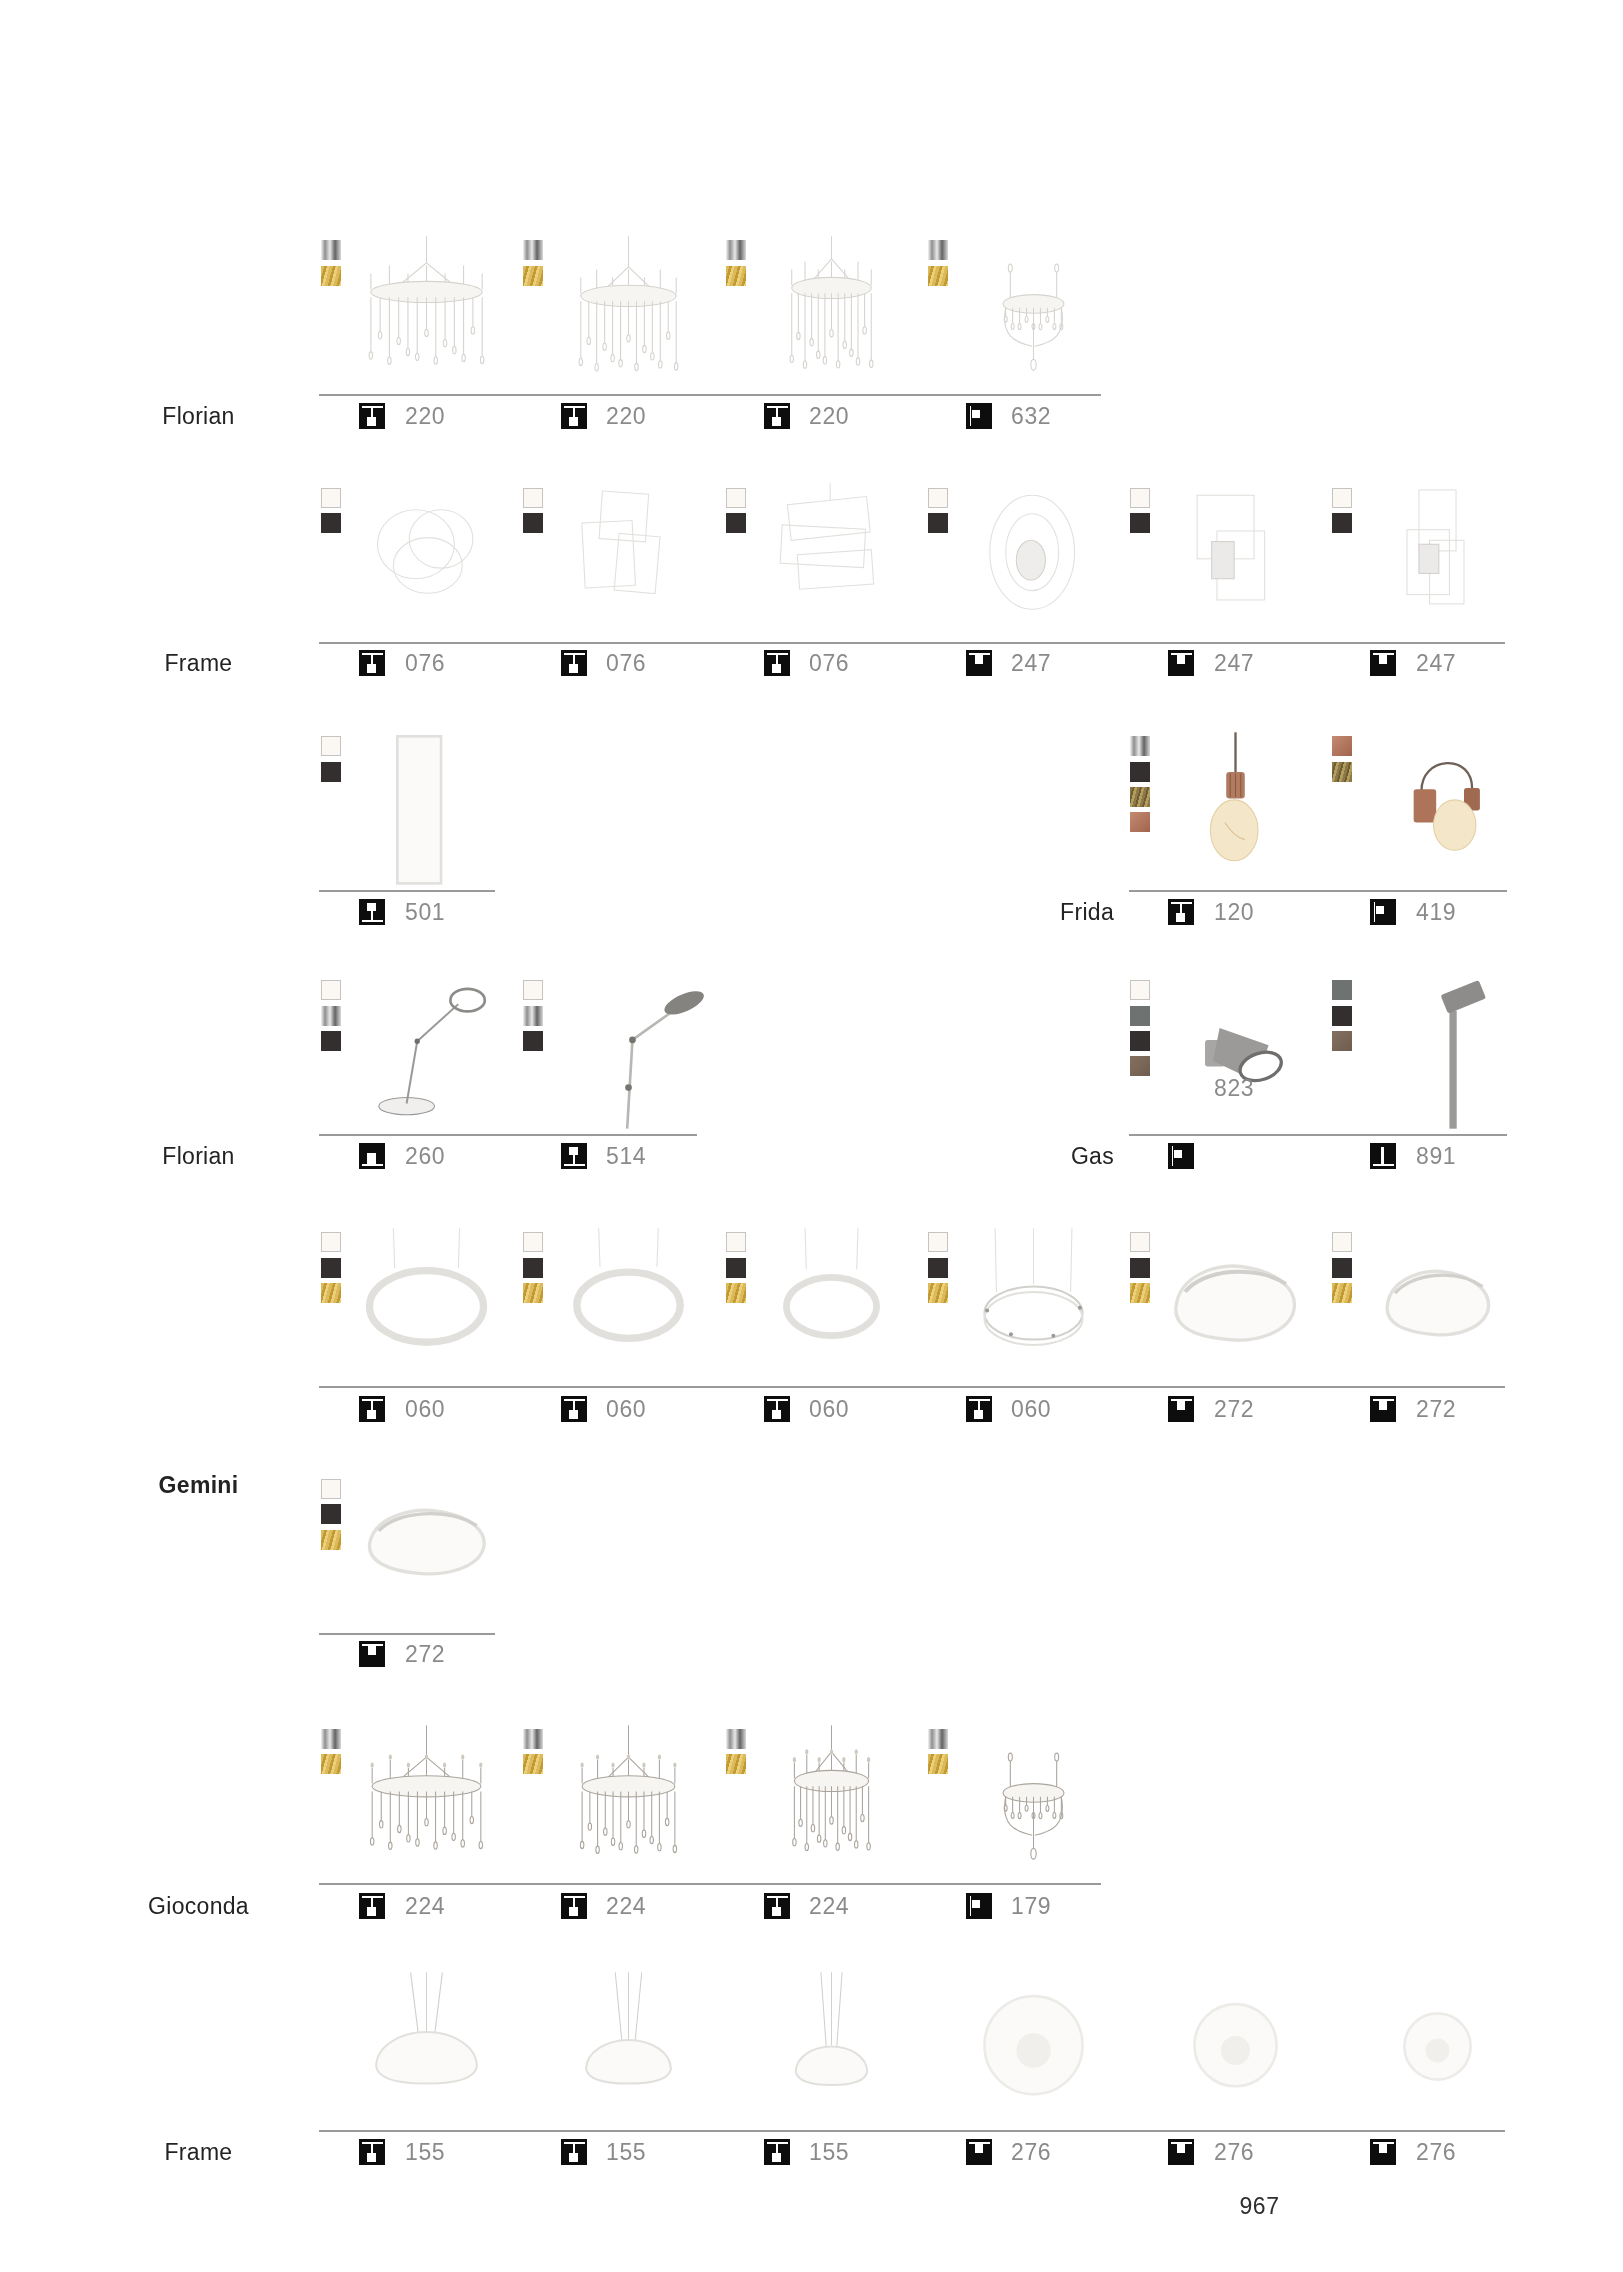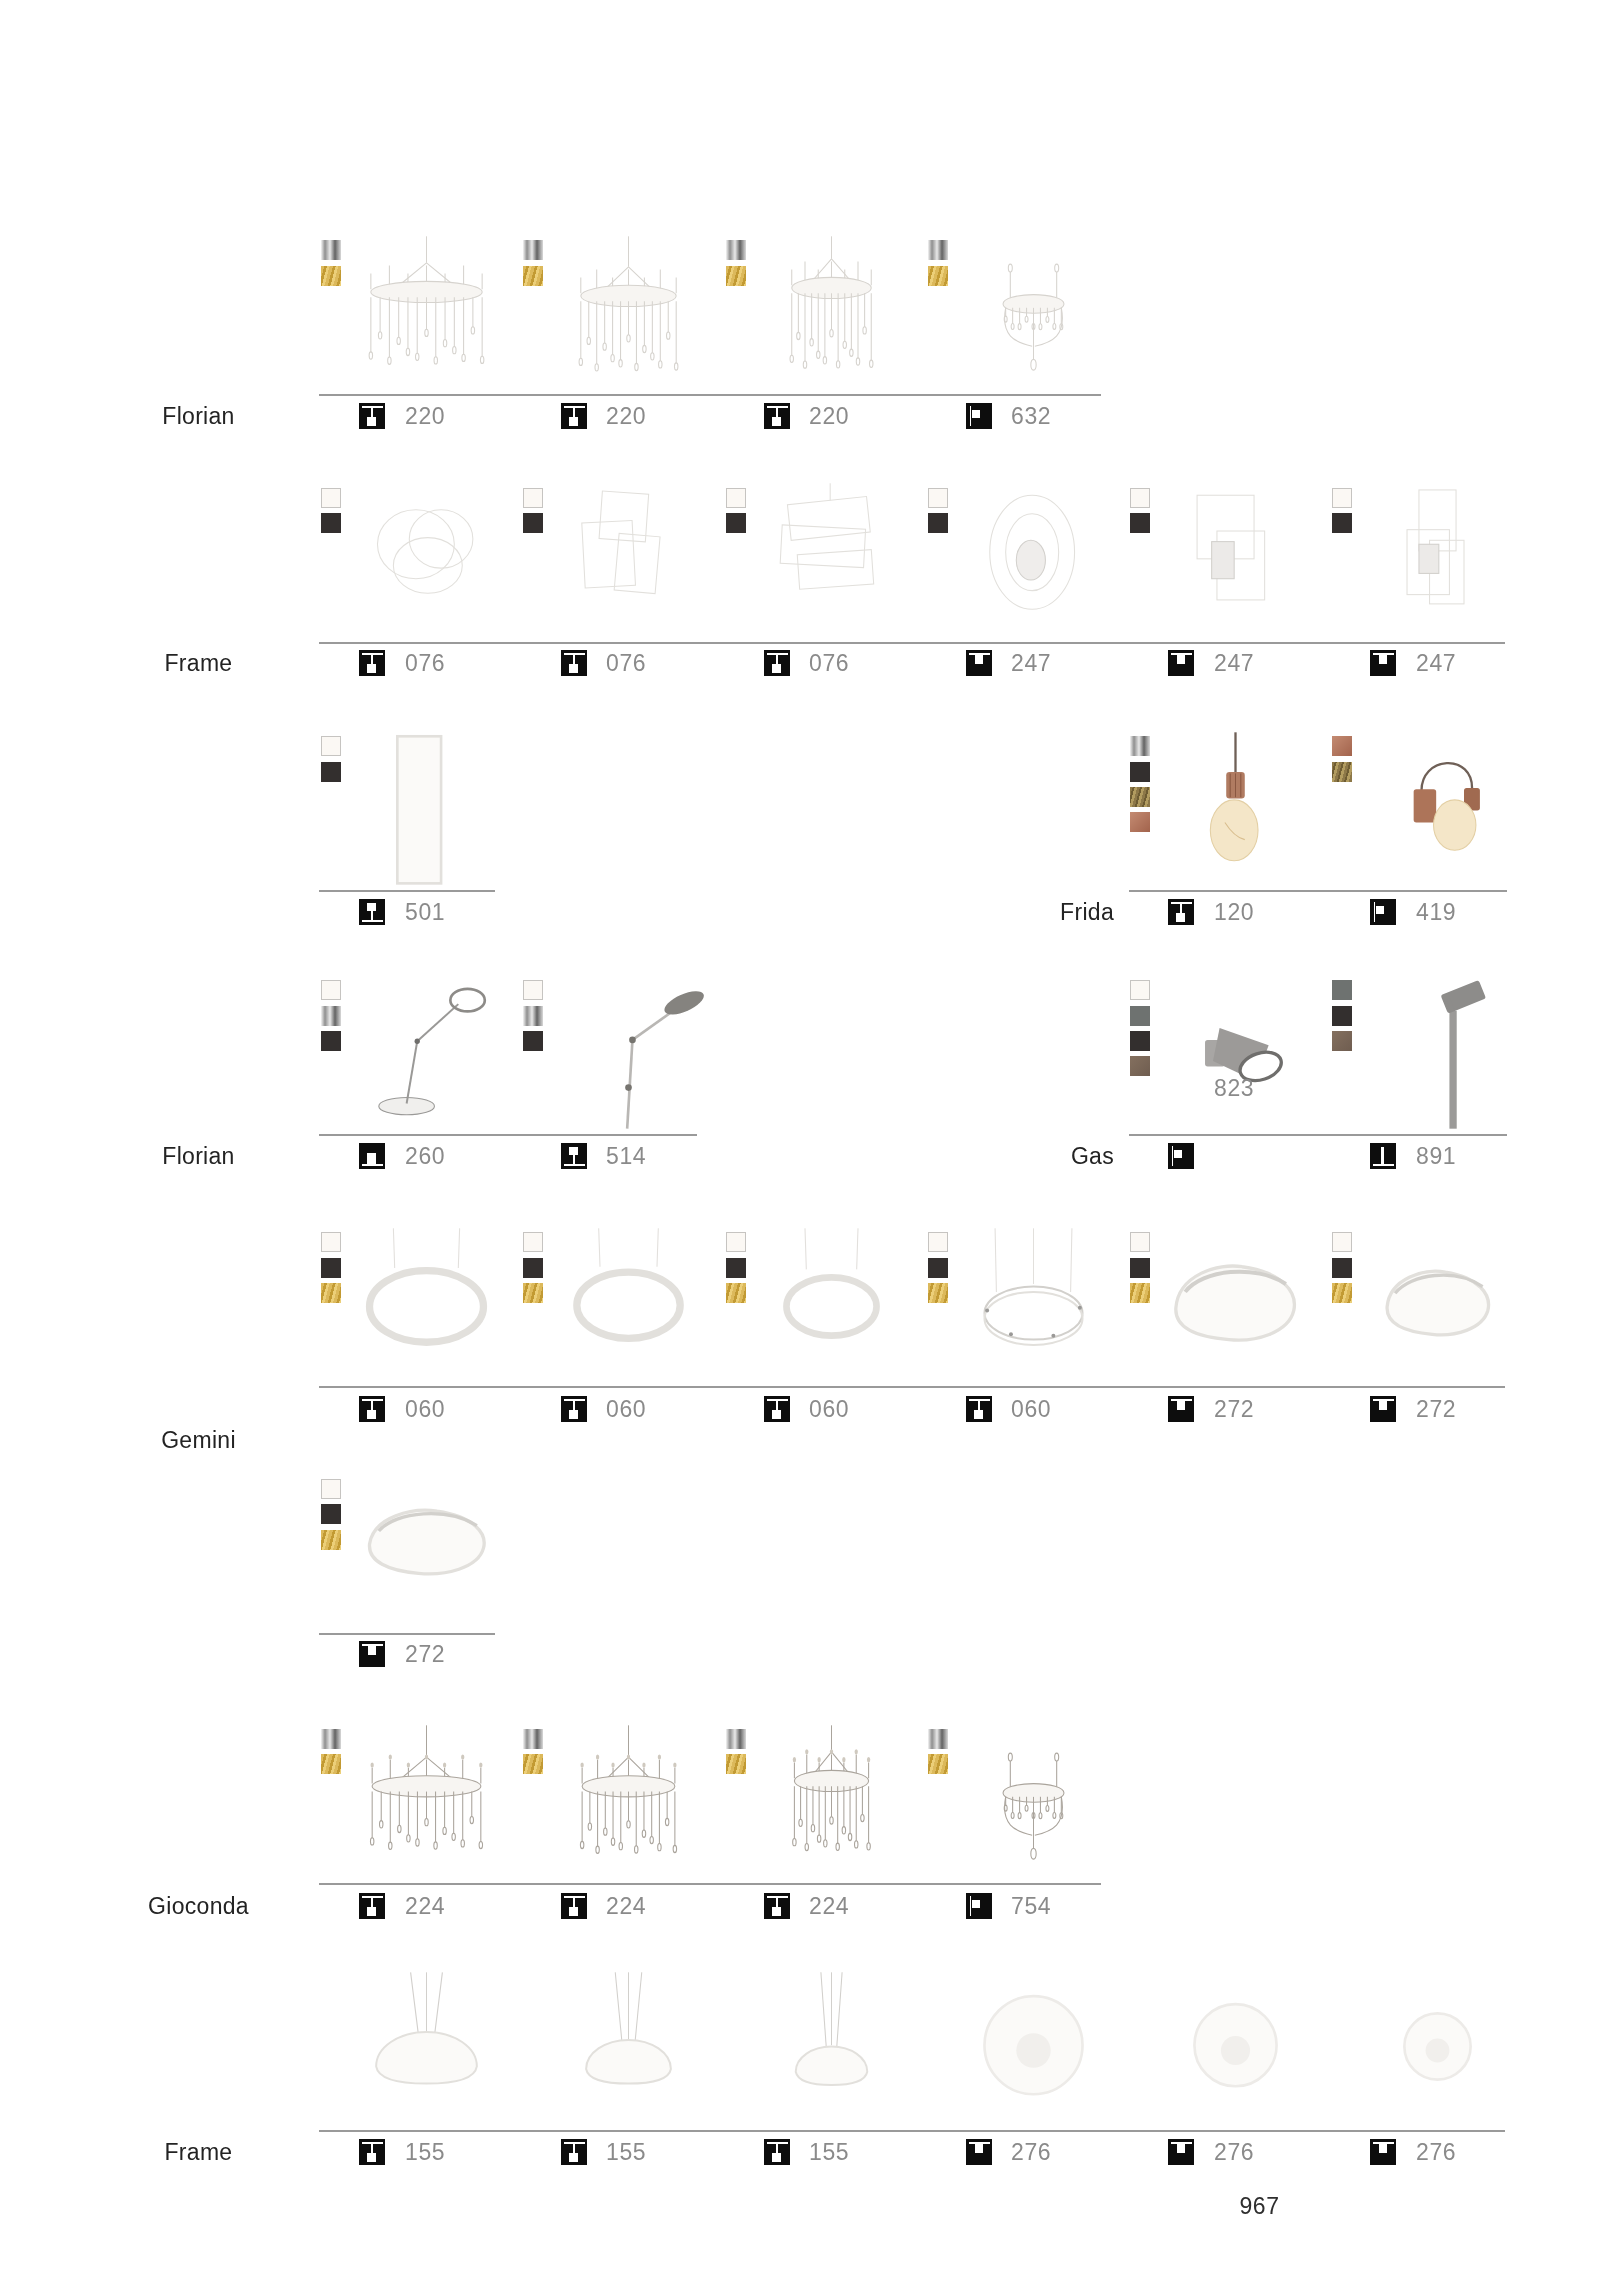--- a/index.html
+++ b/index.html
@@ -400,21 +400,21 @@
         <rect x="138" y="52" width="11" height="178" fill="#9b9a98"></rect>
         <rect x="128" y="16" width="62" height="30" rx="4" fill="#8d8c8a" transform="rotate(-22 159 31)"></rect>
         <line x1="143" y1="52" x2="136" y2="34" stroke="#8d8c8a" stroke-width="6"></line>
       </svg></div>
     <div class="picto" style="left: 1370px; top: 1143px;">
       <i style="left: 2.6px; top: 21px; width: 21px; height: 1.9px;"></i>
       <i style="left: 11px; top: 3.9px; width: 3.2px; height: 17px;"></i>
     </div>
     <div class="pageref-num" style="left: 1416px; top: 1143px;">891</div>
     <div class="rule" style="left: 319px; top: 1386px; width: 1186px;"></div>
-    <div class="family-label center" style="left: 101px; width: 195px; top: 1427px;">Gemini</div>
+    <div class="family-label center" style="left: 101px; width: 195px; top: 1472px; font-weight: bold;">Gemini</div>
     <div class="sw sw-white" style="left: 321px; top: 1232px;"></div>
     <div class="sw sw-black" style="left: 321px; top: 1258px;"></div>
     <div class="sw sw-gold" style="left: 321px; top: 1283px;"></div>
     <div class="prod-img" style="left: 347px; top: 1227px; width: 159px; height: 155px;"><svg viewBox="0 0 240 230" preserveAspectRatio="xMidYMid meet" fill="none" stroke-width="1.6">
         <line x1="70" y1="0" x2="72" y2="60" stroke="#e2e0dc"></line>
         <line x1="170" y1="0" x2="168" y2="60" stroke="#e2e0dc"></line>
         <ellipse cx="120" cy="118" rx="86" ry="54" fill="none" stroke="#e2e0dc" stroke-width="11"></ellipse>
       </svg></div>
     <div class="picto" style="left: 359px; top: 1396px;">
       <i style="left: 2.6px; top: 3.2px; width: 21px; height: 1.9px;"></i>
@@ -695,21 +695,21 @@
         <line x1="162" y1="108" x2="162" y2="132.53837143655954" stroke="#aaa49c"></line>
         <ellipse cx="162" cy="136.53837143655954" rx="2.2" ry="4.5" fill="#fff" stroke="#aaa49c"></ellipse>
         <path d="M78 108 C70 150 92 160 118 166 M162 108 C170 150 148 160 122 166" stroke="#aaa49c" fill="none"></path>
         <line x1="120" y1="116" x2="120" y2="186" stroke="#aaa49c"></line>
         <ellipse cx="120" cy="194" rx="4" ry="8" fill="#fff" stroke="#aaa49c"></ellipse>
       </svg></div>
     <div class="picto" style="left: 966px; top: 1893px;">
       <i style="left: 3.9px; top: 3.2px; width: 1.3px; height: 19.5px;"></i>
       <i style="left: 5.8px; top: 6.5px; width: 8.4px; height: 8.4px;"></i>
     </div>
-    <div class="pageref-num" style="left: 1011px; top: 1893px;">754</div>
+    <div class="pageref-num" style="left: 1011px; top: 1893px;">179</div>
     <div class="rule" style="left: 319px; top: 2130px; width: 1186px;"></div>
     <div class="family-label center" style="left: 101px; width: 195px; top: 2139px;">Frame</div>
     <div class="prod-img" style="left: 347px; top: 1971px; width: 159px; height: 155px;"><svg viewBox="0 0 240 230" preserveAspectRatio="xMidYMid meet" fill="none" stroke-width="1.6">
         <line x1="96" y1="0" x2="108" y2="96" stroke="#d2d0cc"></line>
         <line x1="120" y1="0" x2="120" y2="94" stroke="#d2d0cc"></line>
         <line x1="144" y1="0" x2="132" y2="96" stroke="#d2d0cc"></line>
         <path d="M44 142 a76 52 0 0 1 152 0 q-4 26 -76 26 q-72 0 -76 -26 Z" fill="#fbfaf8" stroke="#e2e0dc" stroke-width="3"></path>
       </svg></div>
     <div class="picto" style="left: 359px; top: 2139px;">
       <i style="left: 2.6px; top: 3.2px; width: 21px; height: 1.9px;"></i>

